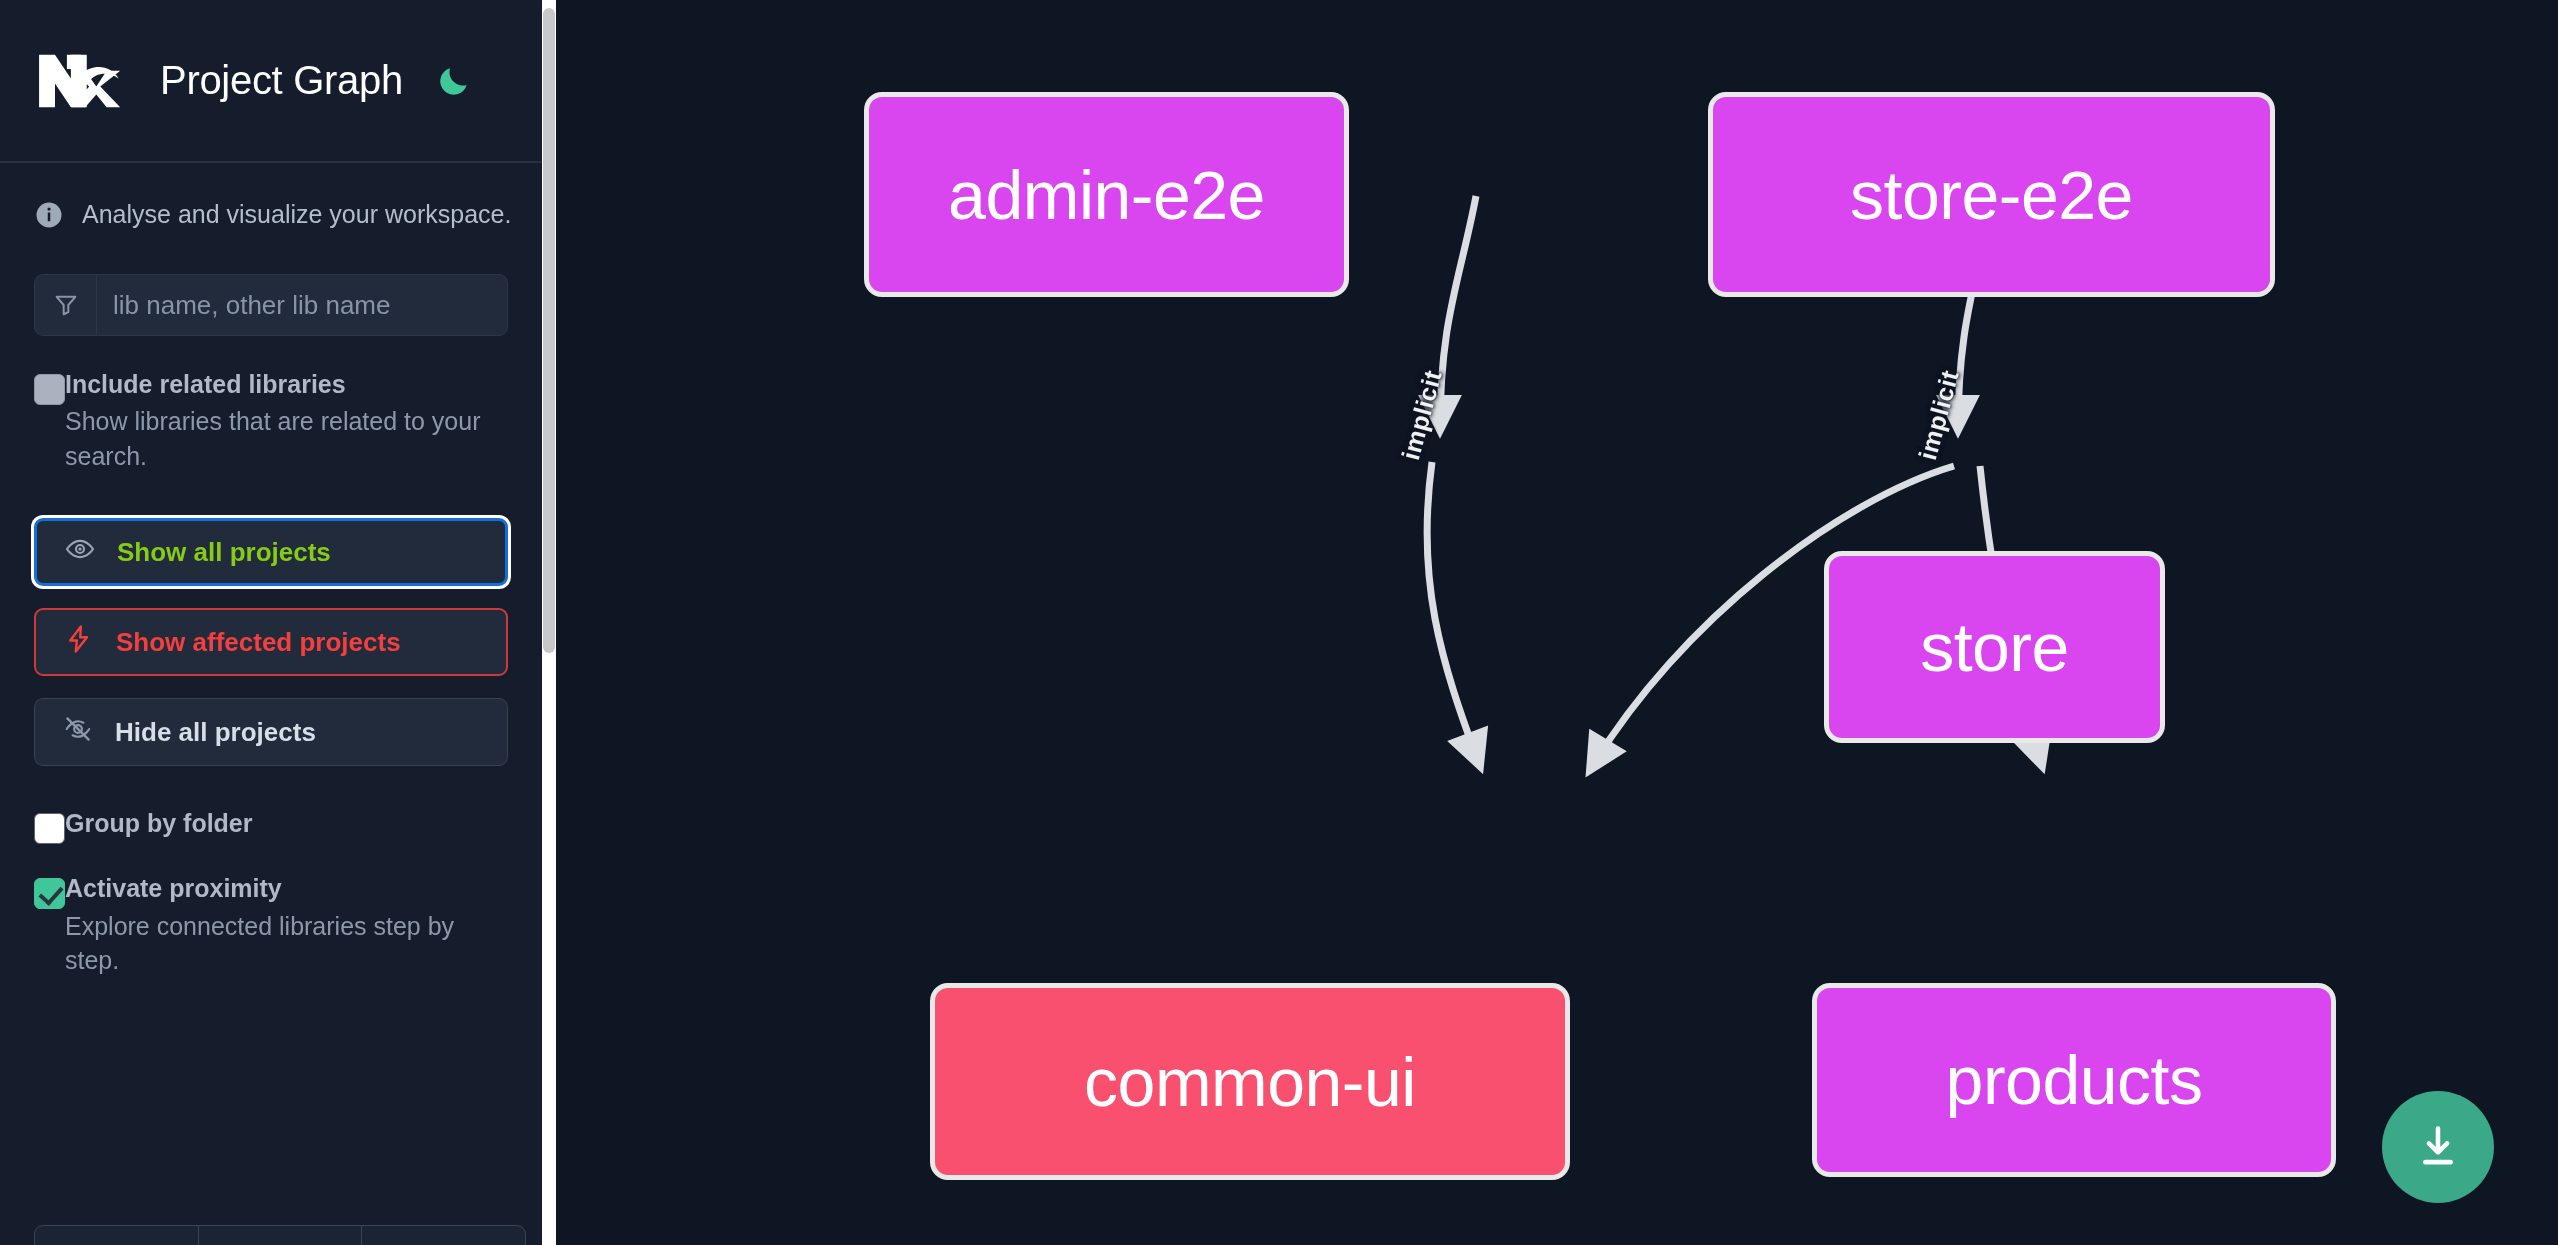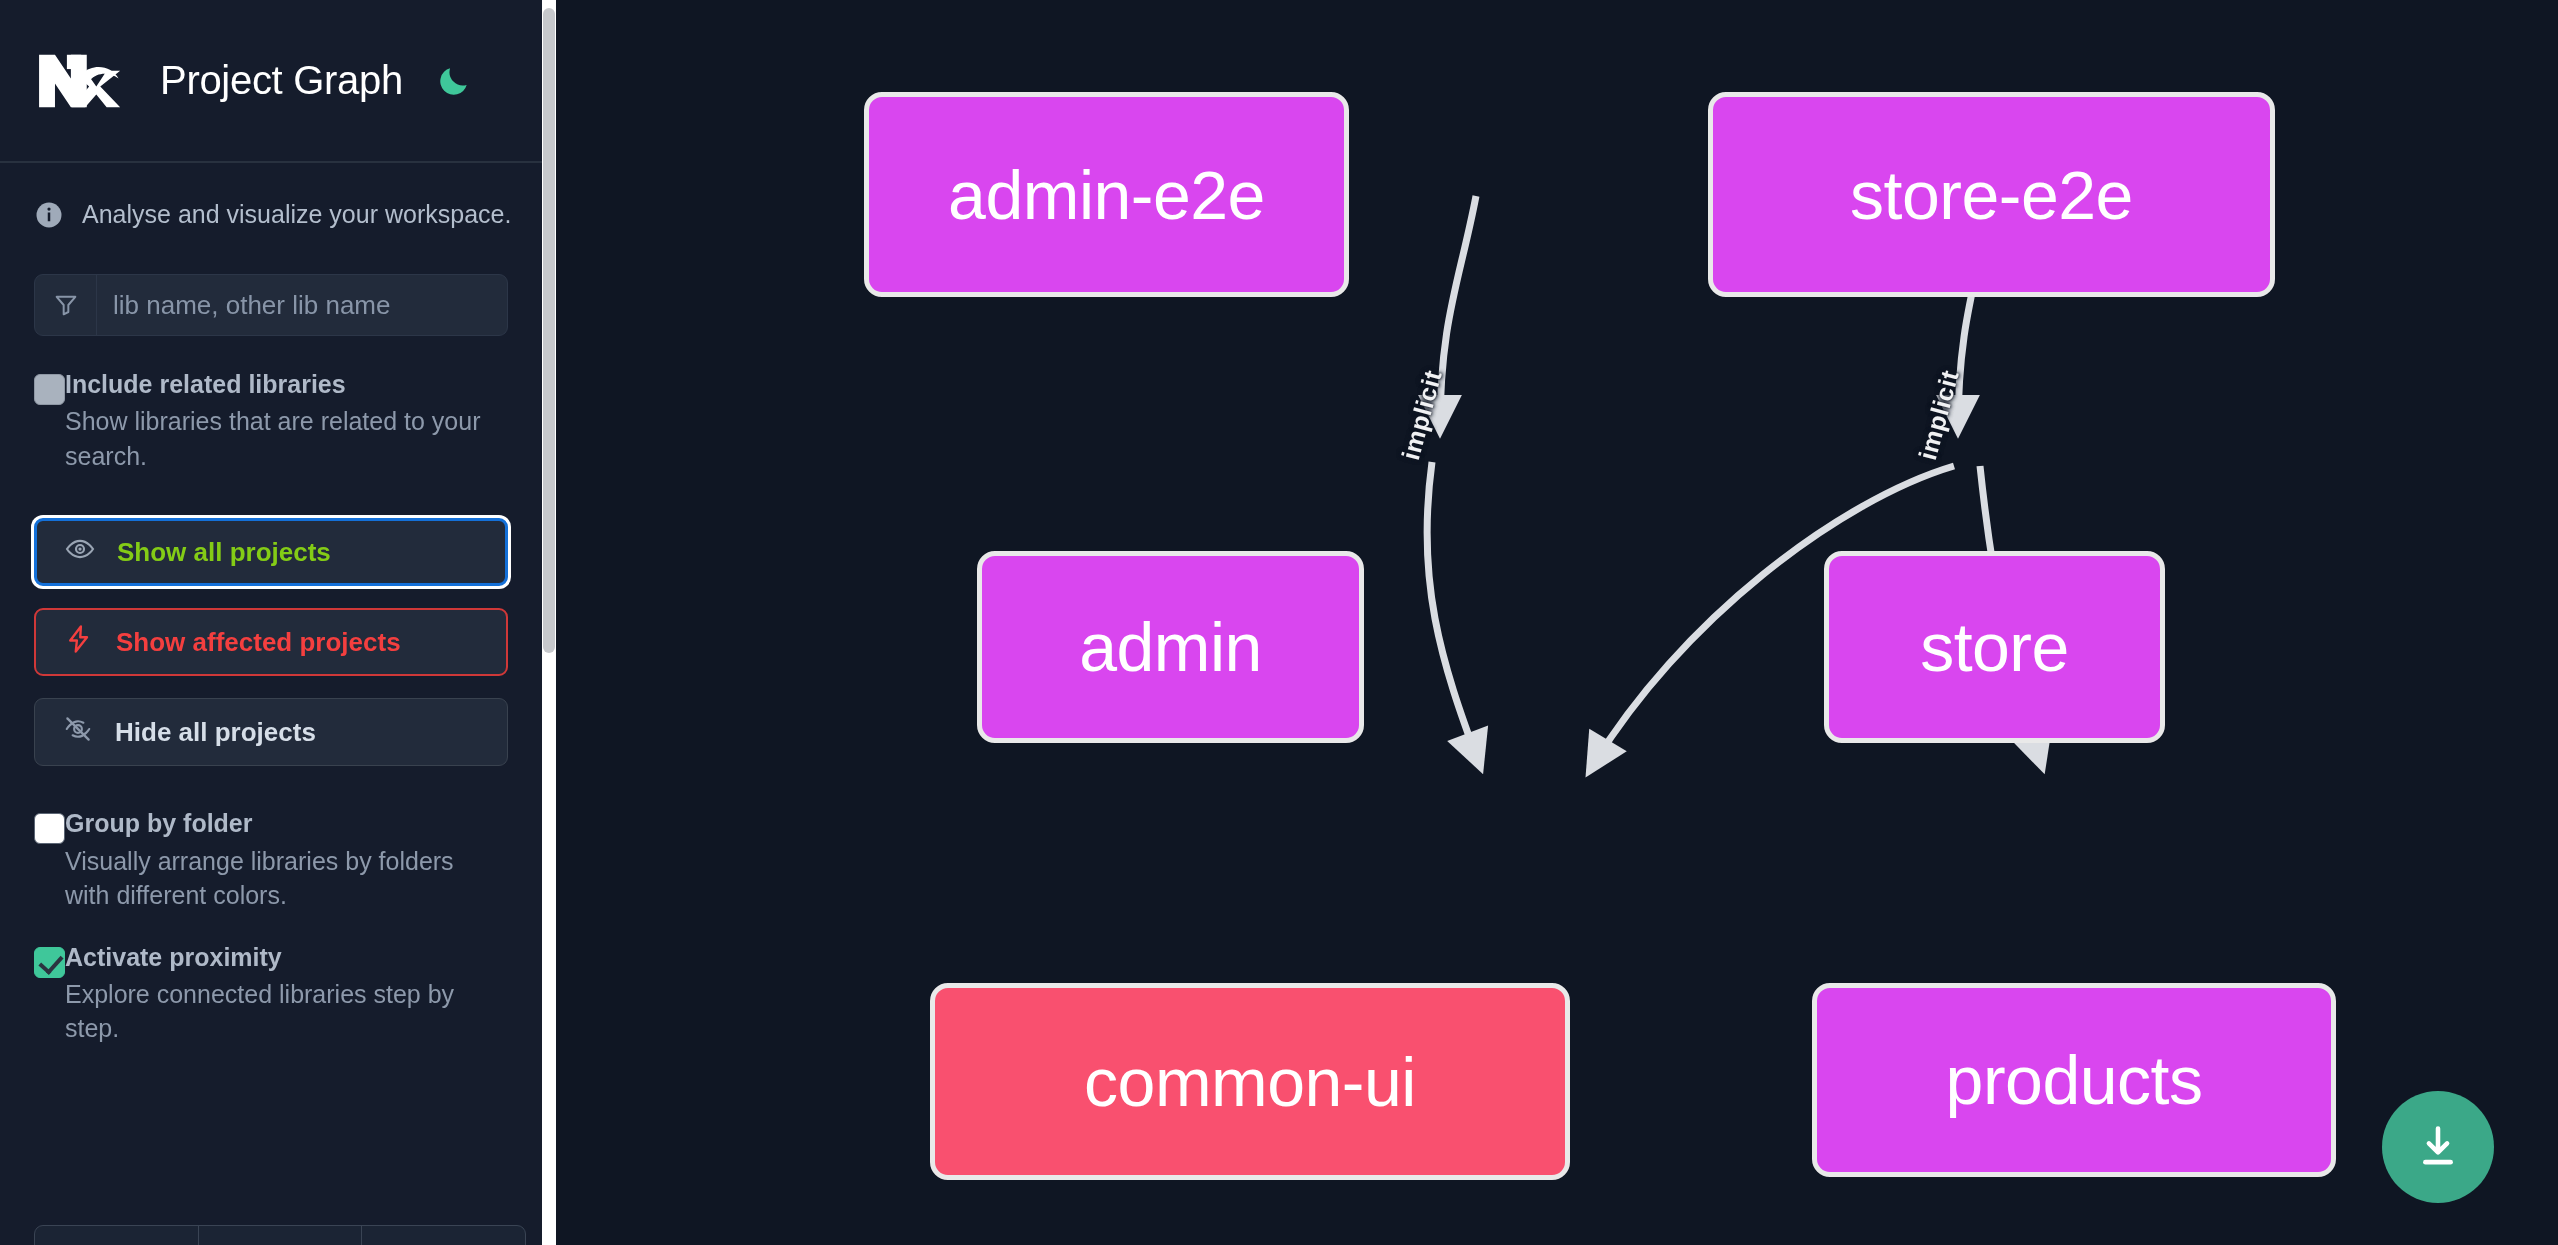--- a/index.html
+++ b/index.html
@@ -345,21 +345,20 @@
             </svg>
           </span>
           <span class="lbl">Hide all projects</span>
         </button>
       </div>
 
       <div class="check-block" style="margin-top:42px">
         <span class="cbox empty"></span>
         <div>
           <div class="check-label">Group by folder</div>
-          <div class="check-desc">Visually arrange libraries by folders with different colors.</div>
         </div>
       </div>
 
       <div class="check-block" style="margin-top:29px">
         <span class="cbox checked"></span>
         <div>
           <div class="check-label">Activate proximity</div>
           <div class="check-desc">Explore connected libraries step by step.</div>
         </div>
       </div>
@@ -399,23 +398,20 @@
     </svg>
 
     <div class="node app-node" style="left:304px; top:92px;  width:485px; height:205px;">
       <span>admin-e2e</span>
     </div>
 
     <div class="node app-node" style="left:1148px; top:92px; width:567px; height:205px;">
       <span>store-e2e</span>
     </div>
 
-    <div class="node app-node" style="left:417px; top:551px; width:387px; height:192px;">
-      <span>admin</span>
-    </div>
 
     <div class="node app-node" style="left:1264px; top:551px; width:341px; height:192px;">
       <span>store</span>
     </div>
 
     <div class="node lib-node" style="left:370px; top:983px; width:640px; height:197px;">
       <span>common-ui</span>
     </div>
 
     <div class="node dim-node" style="left:1252px; top:983px; width:524px; height:194px;">

